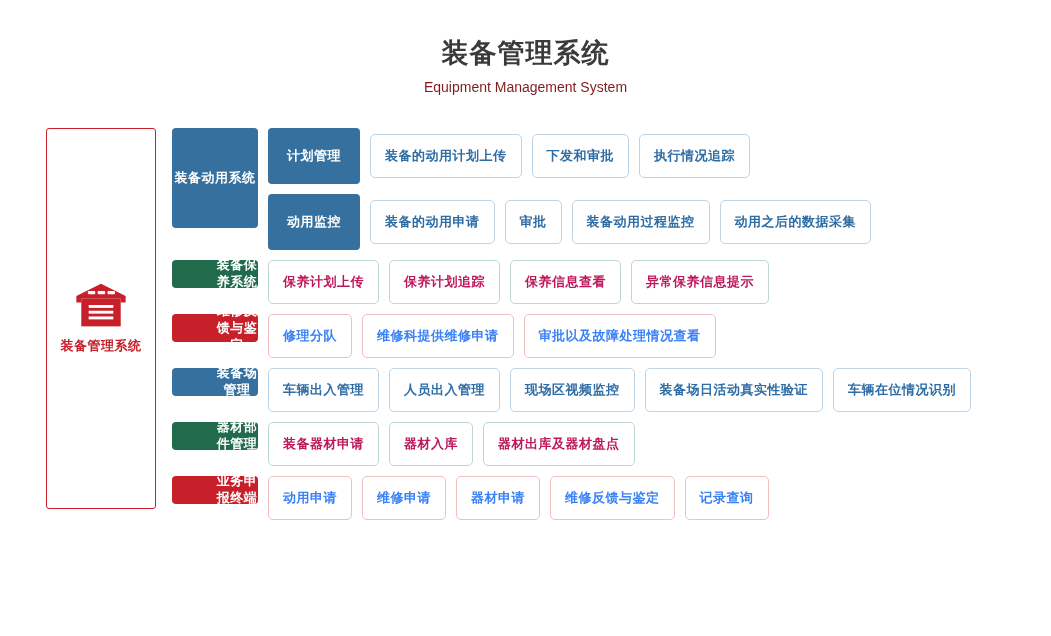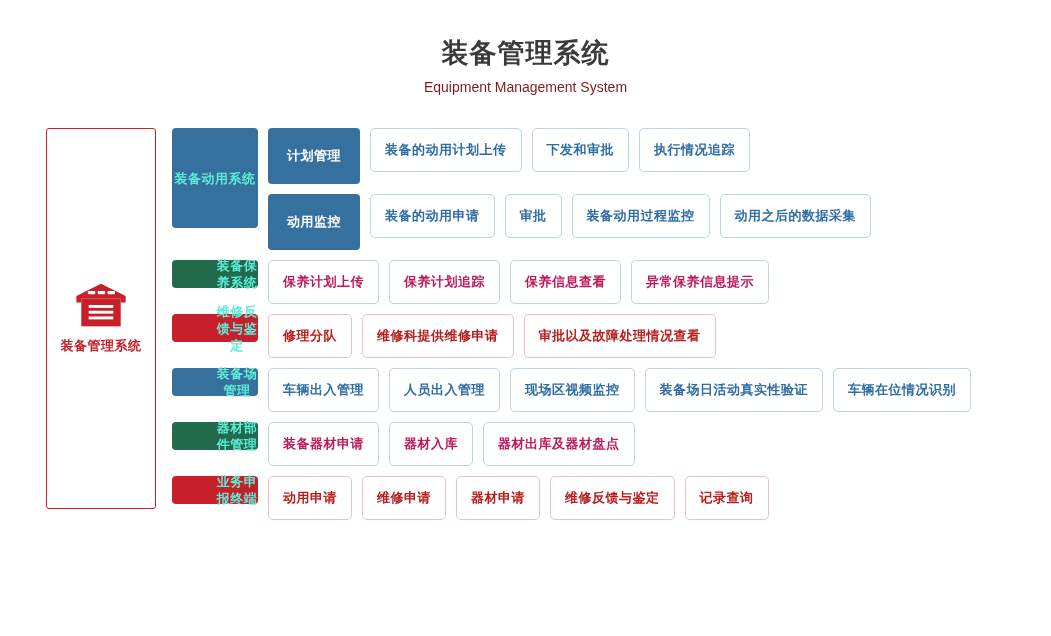--- a/index.html
+++ b/index.html
@@ -85,30 +85,31 @@
     align-items: stretch;
     margin-bottom: 10px;
   }
   .row:last-child { margin-bottom: 0; }
 
   
   .group-label {
     width: 86px;
     min-width: 86px;
     border-radius: 4px;
-    color: #5eead4;
+    color: #ffffff;
     font-size: 13px;
     font-weight: bold;
     display: flex;
     align-items: center;
     justify-content: center;
     text-align: center;
     letter-spacing: 0.5px;
     line-height: 17px;
     box-sizing: border-box;
+    font-family: Liberation Mono, monospace;
   }
   .group-label.blue  { background: #35709e; }
   .group-label.green { background: #216b4c; }
   .group-label.red   { background: #c8202a; }
 
   
   .subrows {
     display: flex;
     flex-direction: column;
     justify-content: space-between;
@@ -148,25 +149,25 @@
     font-size: 13px;
     font-weight: bold;
     padding: 0 14px;
     margin-left: 10px;
     box-sizing: border-box;
     white-space: nowrap;
     letter-spacing: 0.5px;
   }
   .chip.blue  { border: 1.2px solid #bcd4e6; color: #2e6da4; }
   .chip.green { border: 1.2px solid #bcd9cb; color: #be185d; }
-  .chip.red   { border: 1.2px solid #f0bfc2; color: #b91c1c; }
+  .chip.red   { border: 1.2px solid #f0bfc2; color: #3b82f6; }
 
   .row-items {
     display: flex;
-    align-items: flex-start;
+    align-items: center;
   }
 
   
   .row.tall .group-label { height: 100px; }
   .row.std .group-label  { height: 28px; padding-left: 44px; }
 </style>
 </head>
 <body>
 
 <div class="header">

